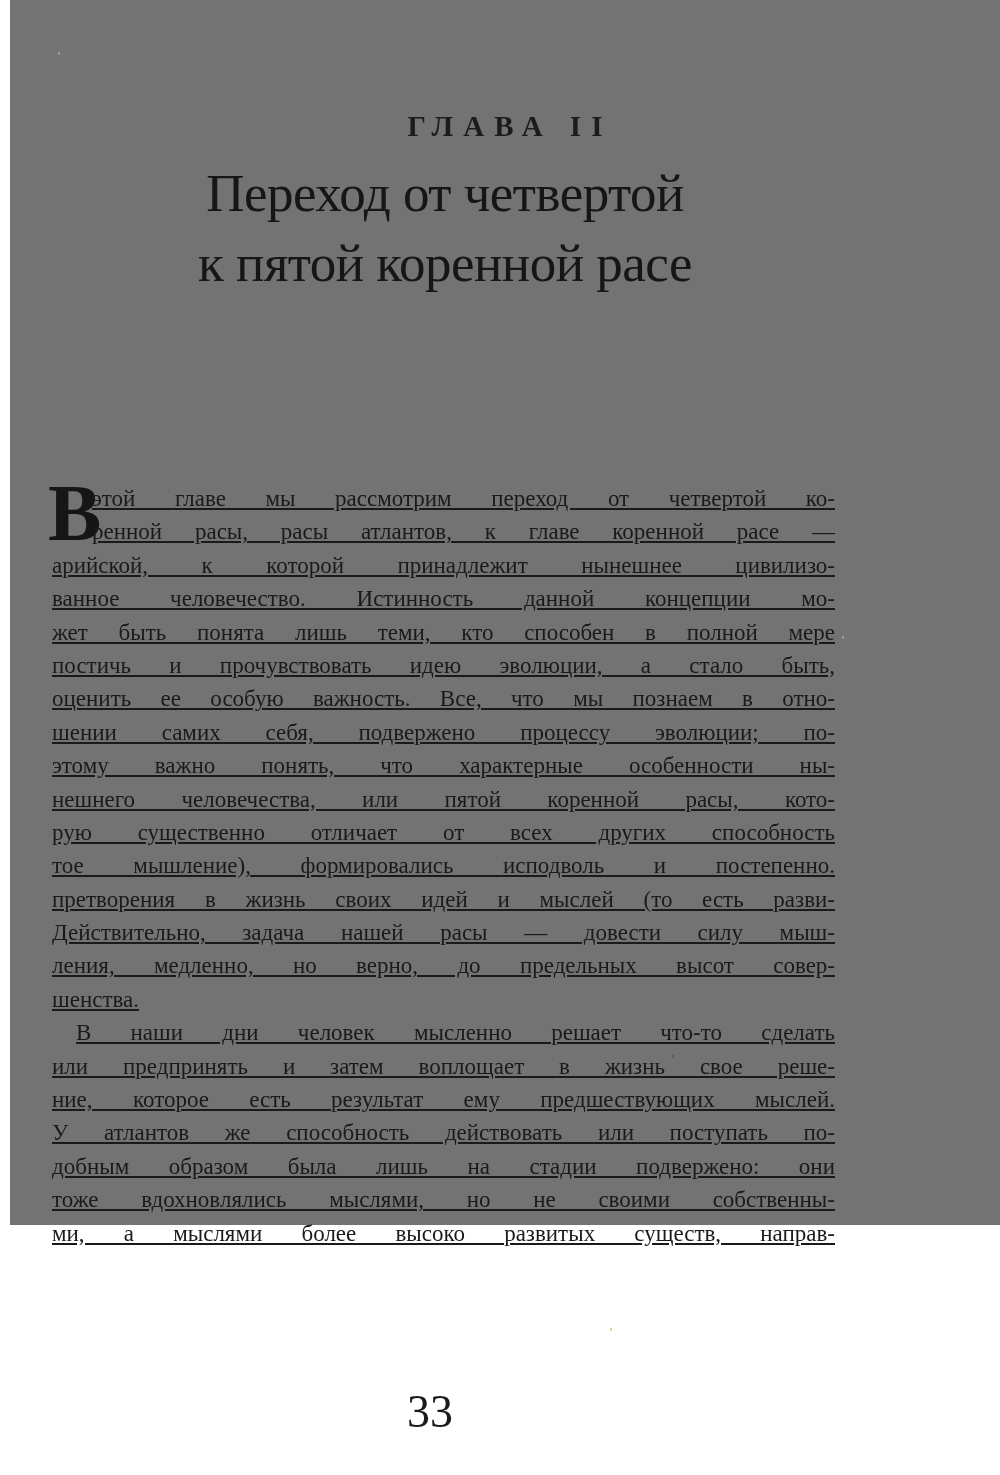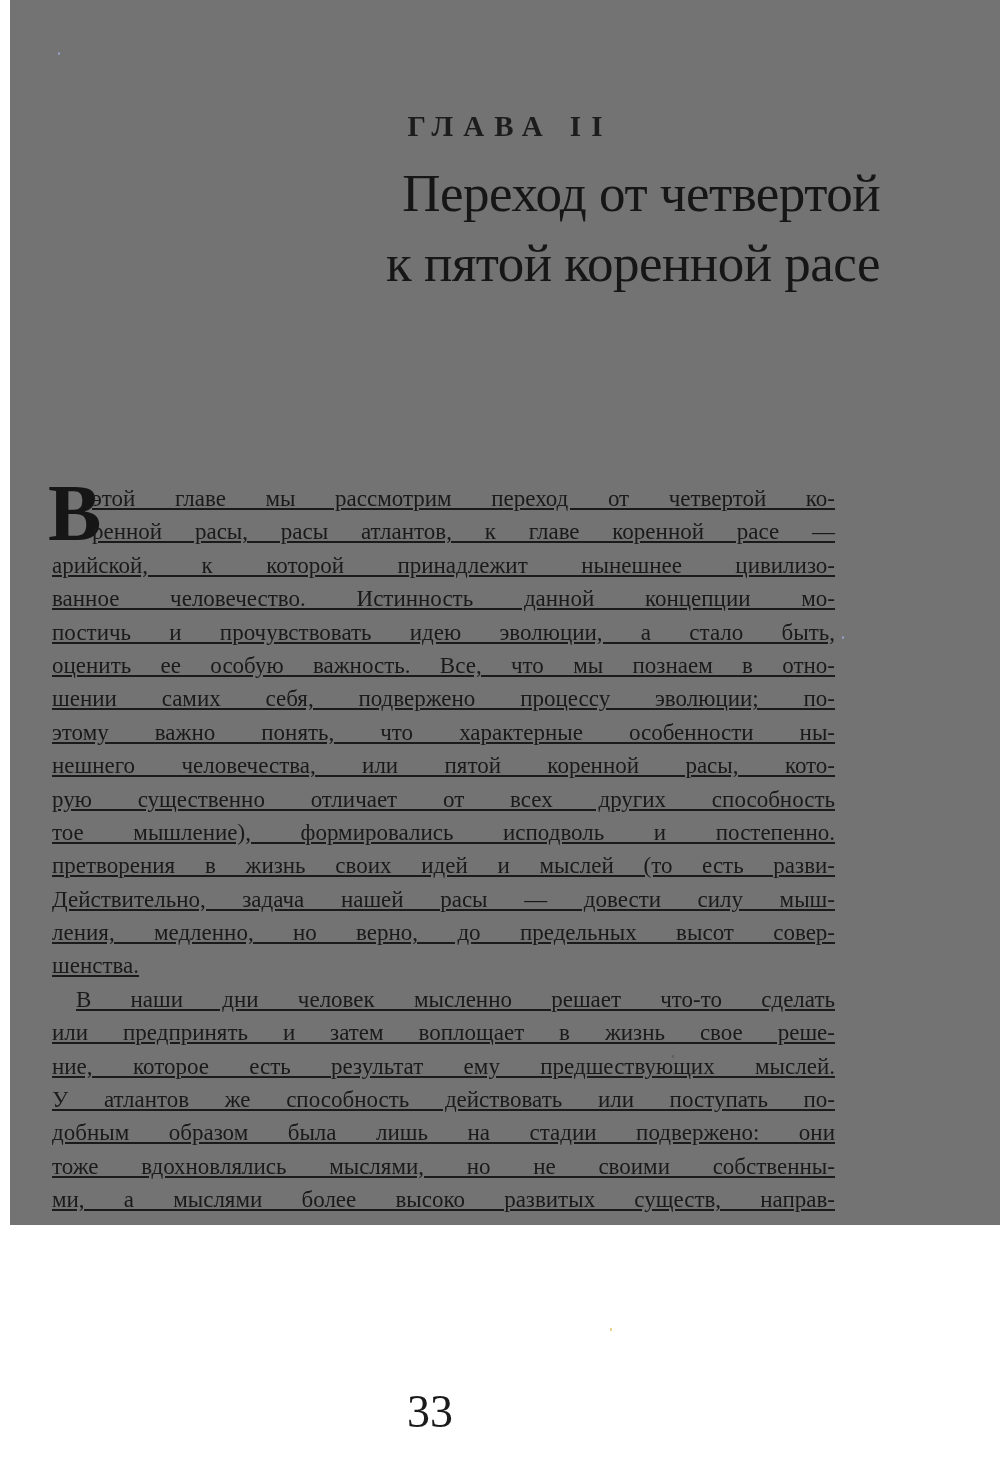--- a/index.html
+++ b/index.html
@@ -41,21 +41,20 @@
       width: 870px;
       text-align: center;
       font-family: "Liberation Serif", serif;
       font-size: 53px;
       line-height: 70px;
       color: #161616;
       letter-spacing: -0.5px;
     }
     .chapter-title .tline {
       display: block;
-      text-align: right;
     }
     .body-text {
       position: absolute;
       left: 42px;
       top: 482px;
       width: 783px;
       font-family: "Liberation Serif", serif;
       font-size: 23px;
       line-height: 33.4px;
       color: #1a1a1a;
@@ -117,20 +116,21 @@
     <span class="tline">к пятой коренной расе</span>
   </h1>
 
   <span class="dropcap">В</span>
 
   <div class="body-text">
     <span class="line dropline">этой главе мы рассмотрим переход от четвертой ко-</span>
     <span class="line dropline">ренной расы, расы атлантов, к главе коренной расе —</span>
     <span class="line">арийской, к которой принадлежит нынешнее цивилизо-</span>
     <span class="line">ванное человечество. Истинность данной концепции мо-</span>
+    <span class="line">жет быть понята лишь теми, кто способен в полной мере</span>
     <span class="line">постичь и прочувствовать идею эволюции, а стало быть,</span>
     <span class="line">оценить ее особую важность. Все, что мы познаем в отно-</span>
     <span class="line">шении самих себя, подвержено процессу эволюции; по-</span>
     <span class="line">этому важно понять, что характерные особенности ны-</span>
     <span class="line">нешнего человечества, или пятой коренной расы, кото-</span>
     <span class="line">рую существенно отличает от всех других способность</span>
     <span class="line">тое мышление), формировались исподволь и постепенно.</span>
     <span class="line">претворения в жизнь своих идей и мыслей (то есть разви-</span>
     <span class="line">Действительно, задача нашей расы — довести силу мыш-</span>
     <span class="line">ления, медленно, но верно, до предельных высот совер-</span>

